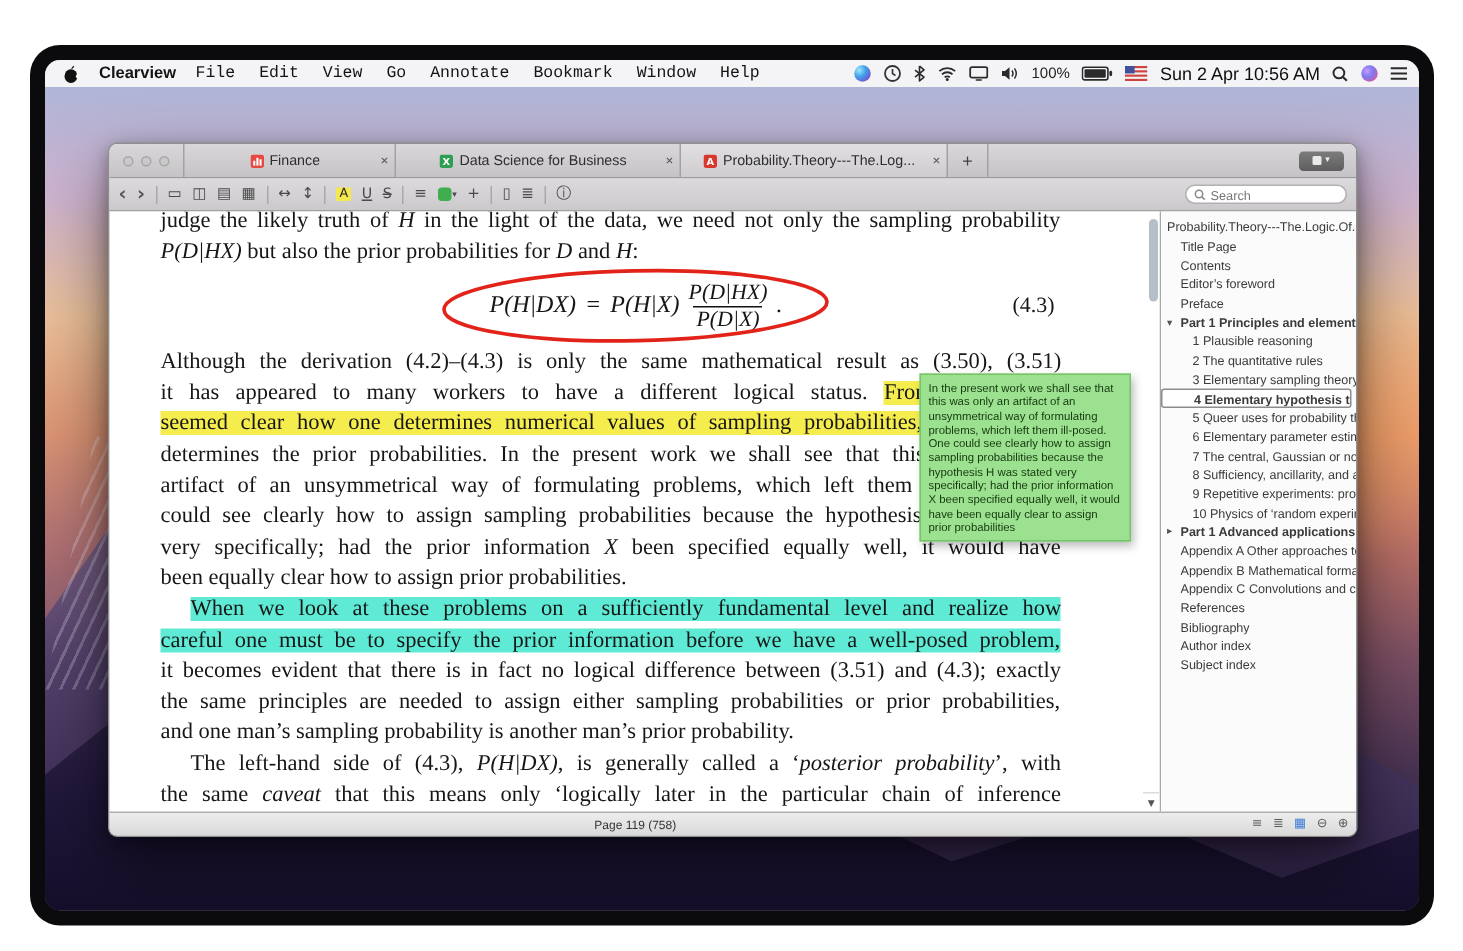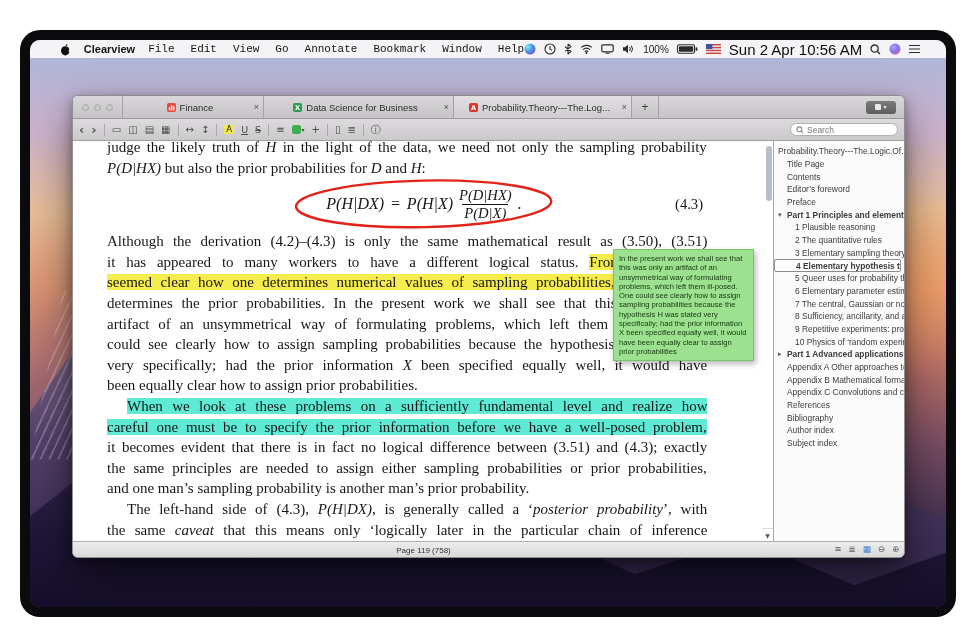--- a/index.html
+++ b/index.html
@@ -19,30 +19,30 @@
     clip-path:polygon(0 34%,5% 12%,11% 40%,18% 20%,26% 52%,34% 30%,44% 62%,54% 40%,64% 68%,74% 50%,84% 74%,92% 58%,100% 72%,100% 100%,0 100%);}
   .mtn-front{position:absolute;left:0;right:0;bottom:0;height:32%;
     background:linear-gradient(180deg,#3b2c52 0%,#201739 60%,#160f2b 100%);
     clip-path:polygon(0 50%,8% 18%,16% 55%,28% 32%,40% 70%,52% 48%,66% 82%,78% 62%,90% 88%,100% 70%,100% 100%,0 100%);}
   .snow{position:absolute;left:0;bottom:26%;width:12%;height:30%;opacity:.45;
     background:repeating-linear-gradient(115deg,rgba(240,240,255,.55) 0 2px,rgba(240,240,255,0) 2px 8px);
     clip-path:polygon(30% 0,70% 15%,100% 100%,0 100%);}
 
   
   .menubar{position:absolute;top:0;left:0;right:0;height:18px;background:rgba(248,248,248,.95);
-    display:flex;align-items:center;justify-content:center;padding:0 8px 0 12px;
+    display:flex;align-items:center;justify-content:space-between;padding:0 8px 0 12px;
     font-size:11px;color:#141414;z-index:6;box-sizing:border-box;}
   .mb-left{display:flex;align-items:center;gap:13px;}
   .appname{font-weight:700;}
   .menus{display:flex;gap:16px;font-family:Liberation Mono, monospace;}
   .menu-item{cursor:default;}
   .mb-right{display:flex;align-items:center;gap:8px;}
   .sicon{display:flex;align-items:center;}
   .pct{font-size:10px;color:#222;}
-  .clock{font-size:15px;color:#0f0f0f;}
+  .clock{font-size:12px;color:#0f0f0f;}
 
   
   .window{position:absolute;left:42px;top:55px;width:833px;height:463px;background:#fff;
     border:1px solid #8f8f8f;border-radius:6px;overflow:hidden;display:flex;flex-direction:column;
     box-shadow:0 20px 45px rgba(0,0,0,.5),0 4px 12px rgba(0,0,0,.35);z-index:4;box-sizing:border-box;}
 
   .tabbar{height:22px;flex:none;background:linear-gradient(#d9d7d9,#c5c3c5);border-bottom:1px solid #9c9a9c;
     display:flex;align-items:stretch;}
   .lights{display:flex;align-items:center;gap:5px;padding:0 9px;}
   .light{width:7px;height:7px;border-radius:50%;background:#cac9ca;border:1px solid #a8a7a8;box-sizing:border-box;}

